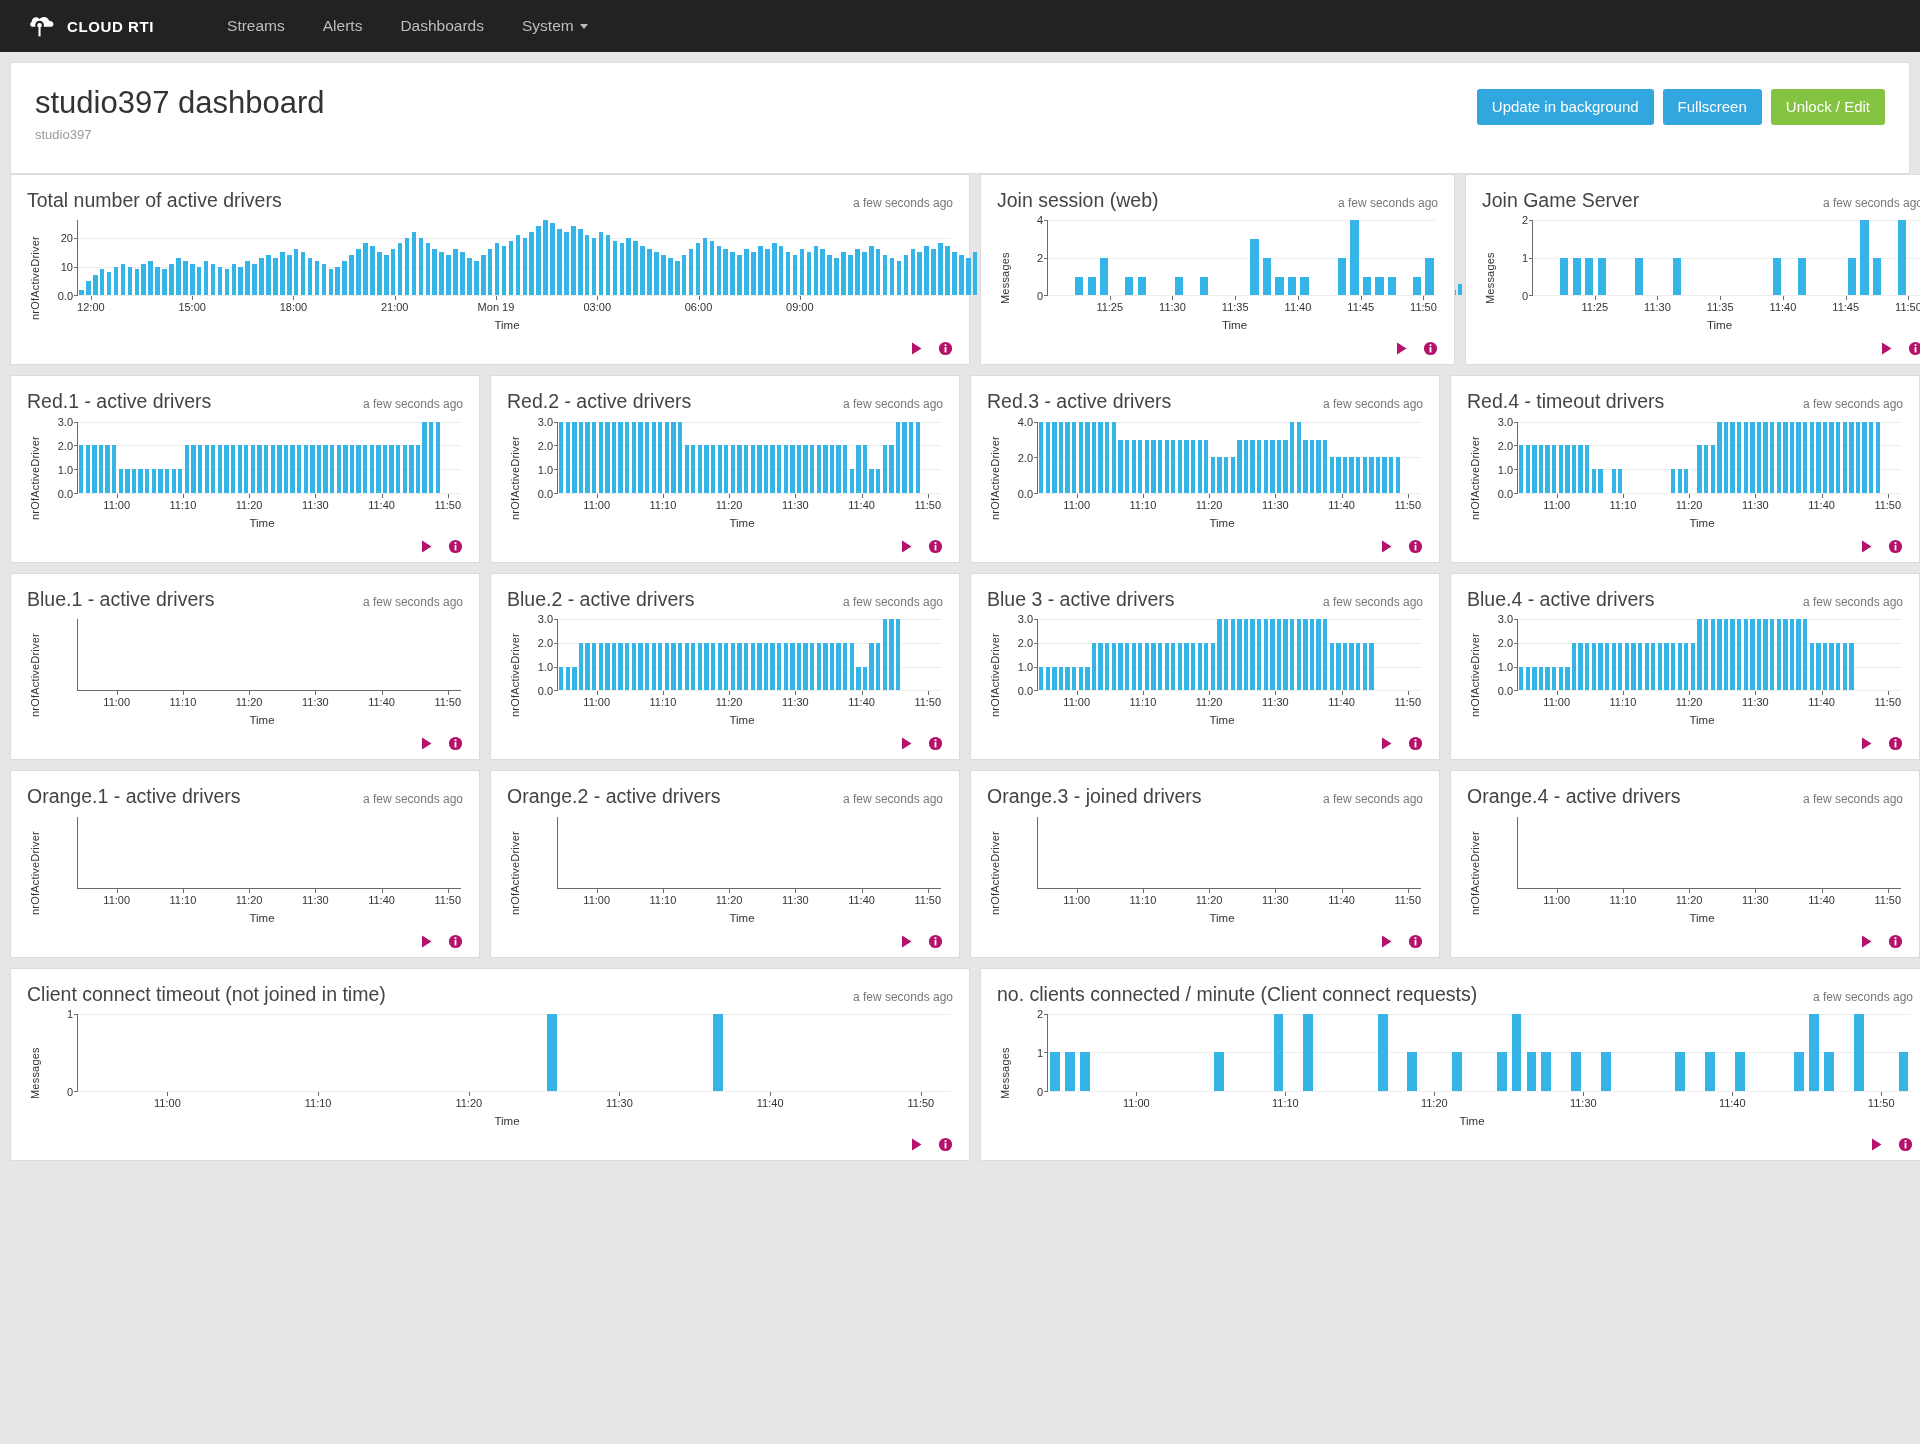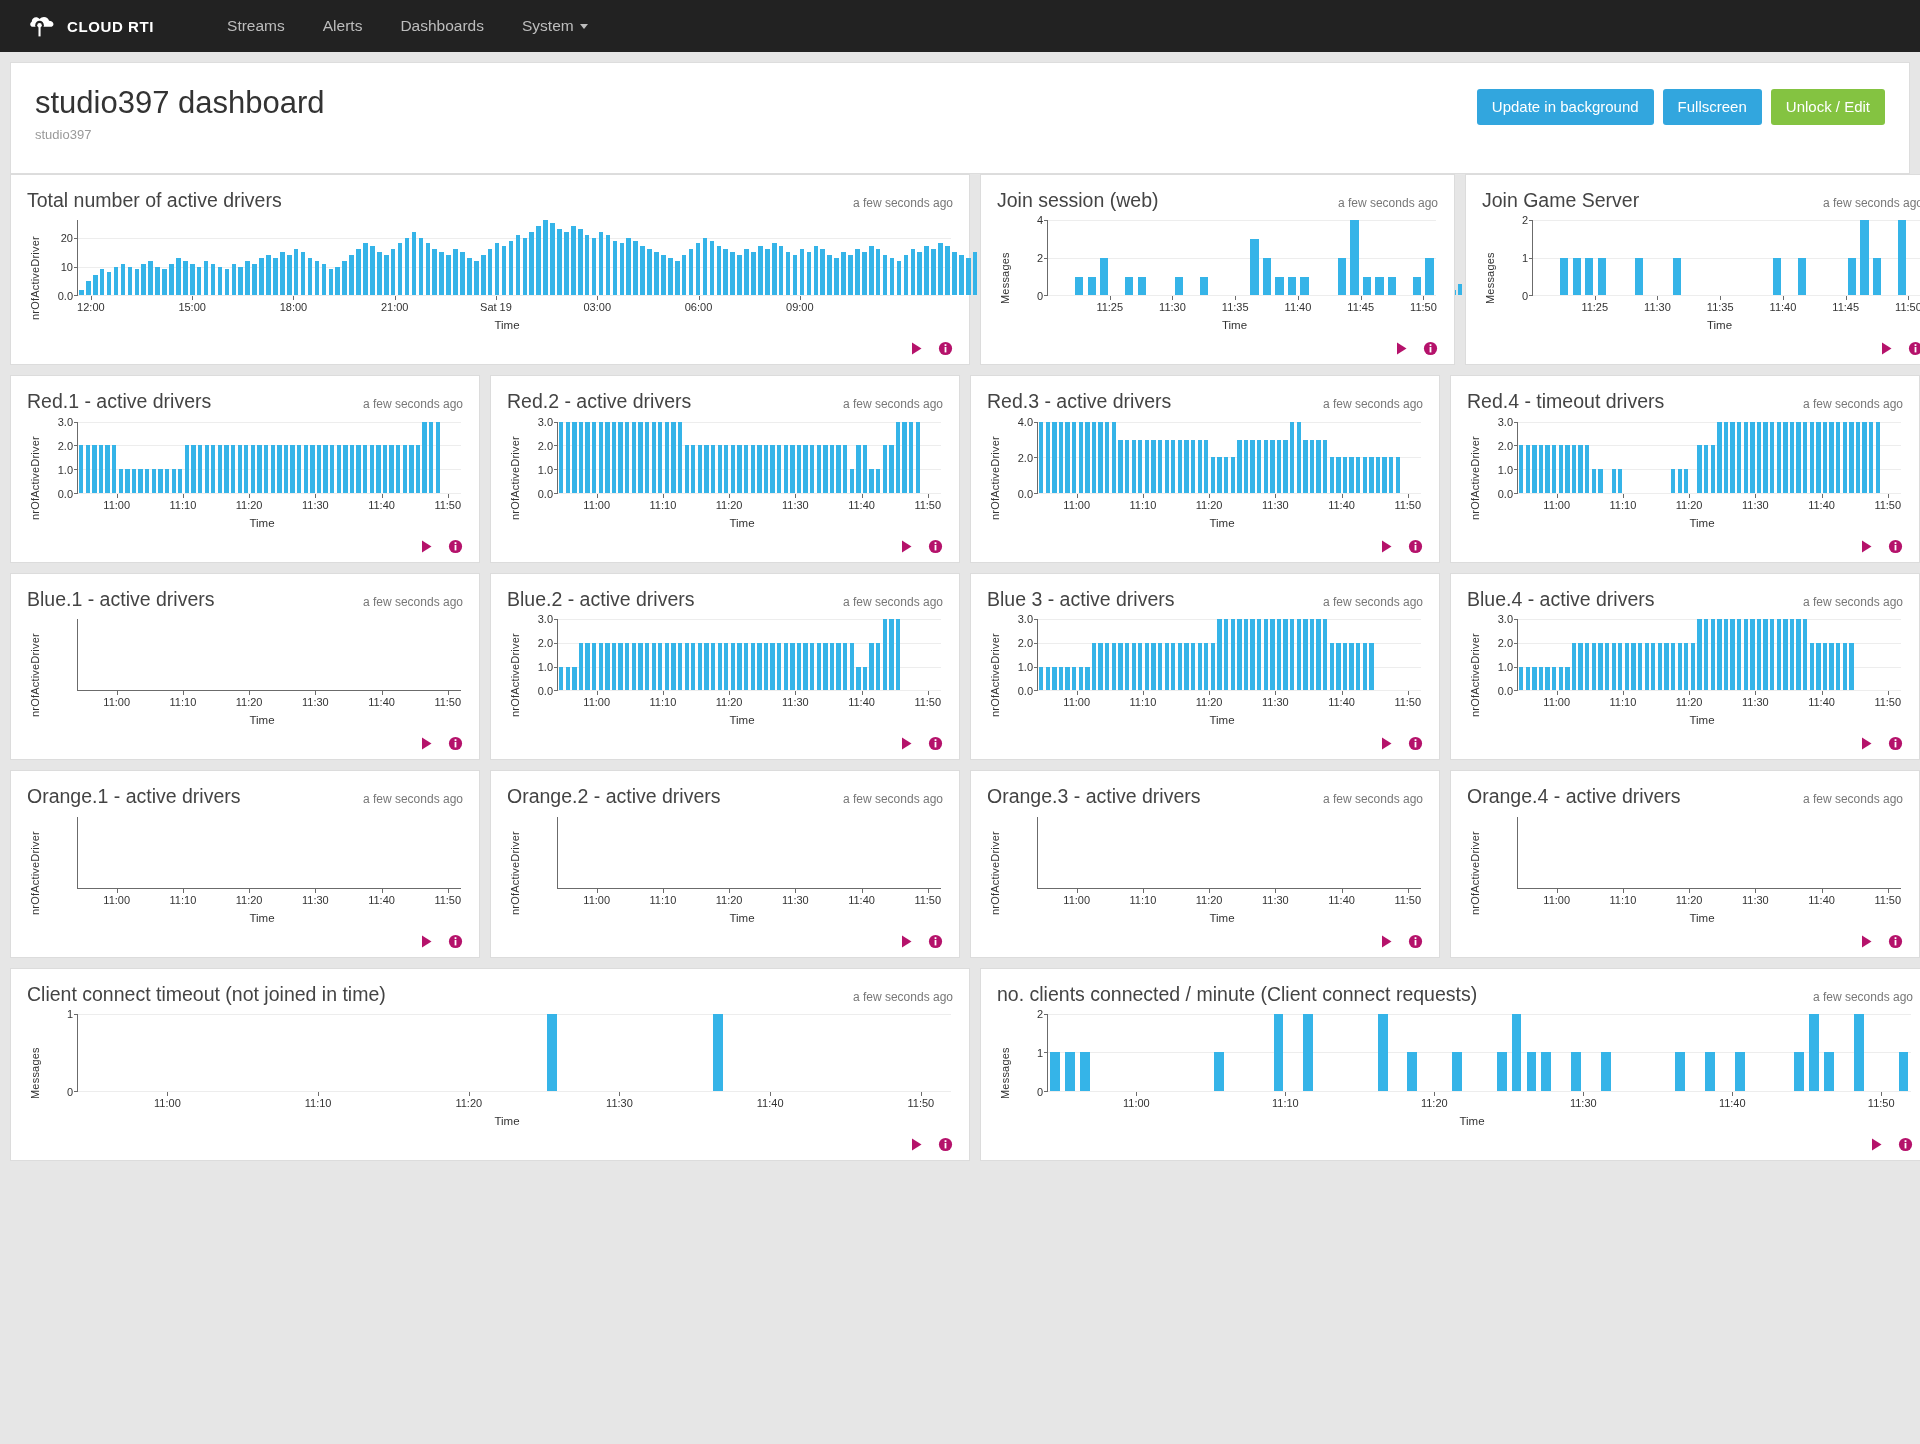--- a/index.html
+++ b/index.html
@@ -590,21 +590,21 @@
               <div class="xaxis">
                 <div class="xtickmark" style="left:1.5873015873015872%"></div>
                 <div class="xtick" style="left:1.5873015873015872%">12:00</div>
                 <div class="xtickmark" style="left:13.174603174603176%"></div>
                 <div class="xtick" style="left:13.174603174603176%">15:00</div>
                 <div class="xtickmark" style="left:24.76190476190476%"></div>
                 <div class="xtick" style="left:24.76190476190476%">18:00</div>
                 <div class="xtickmark" style="left:36.34920634920635%"></div>
                 <div class="xtick" style="left:36.34920634920635%">21:00</div>
                 <div class="xtickmark" style="left:47.93650793650793%"></div>
-                <div class="xtick" style="left:47.93650793650793%">Sat 19</div>
+                <div class="xtick" style="left:47.93650793650793%">Mon 19</div>
                 <div class="xtickmark" style="left:59.523809523809526%"></div>
                 <div class="xtick" style="left:59.523809523809526%">03:00</div>
                 <div class="xtickmark" style="left:71.1111111111111%"></div>
                 <div class="xtick" style="left:71.1111111111111%">06:00</div>
                 <div class="xtickmark" style="left:82.69841269841271%"></div>
                 <div class="xtick" style="left:82.69841269841271%">09:00</div>
               </div>
             </div>
           </div>
           <div class="xlabel">Time</div>
@@ -1613,21 +1613,21 @@
             </svg>
             <svg class="icon-info" width="15" height="15" viewBox="0 0 15 15">
               <circle cx="7.5" cy="7.5" r="6.6" fill="#b5126b"></circle>
               <rect x="6.6" y="6" width="1.8" height="5.4" fill="#ffffff"></rect>
               <rect x="6.6" y="3.2" width="1.8" height="1.9" fill="#ffffff"></rect>
             </svg>
           </div>
         </div>
         <div class="widget w-quarter">
           <div class="wtitle-row">
-            <div class="wtitle ">Orange.3 - active drivers</div>
+            <div class="wtitle ">Orange.3 - joined drivers</div>
             <div class="wtime">a few seconds ago</div>
           </div>
           <div class="chart" style="height:92px">
             <div class="ylabel">nrOfActiveDriver</div>
             <div class="plotbox">
               <div class="yticks"></div>
               <div class="plot">
                 <div class="bars"></div>
               </div>
               <div class="xaxis">

